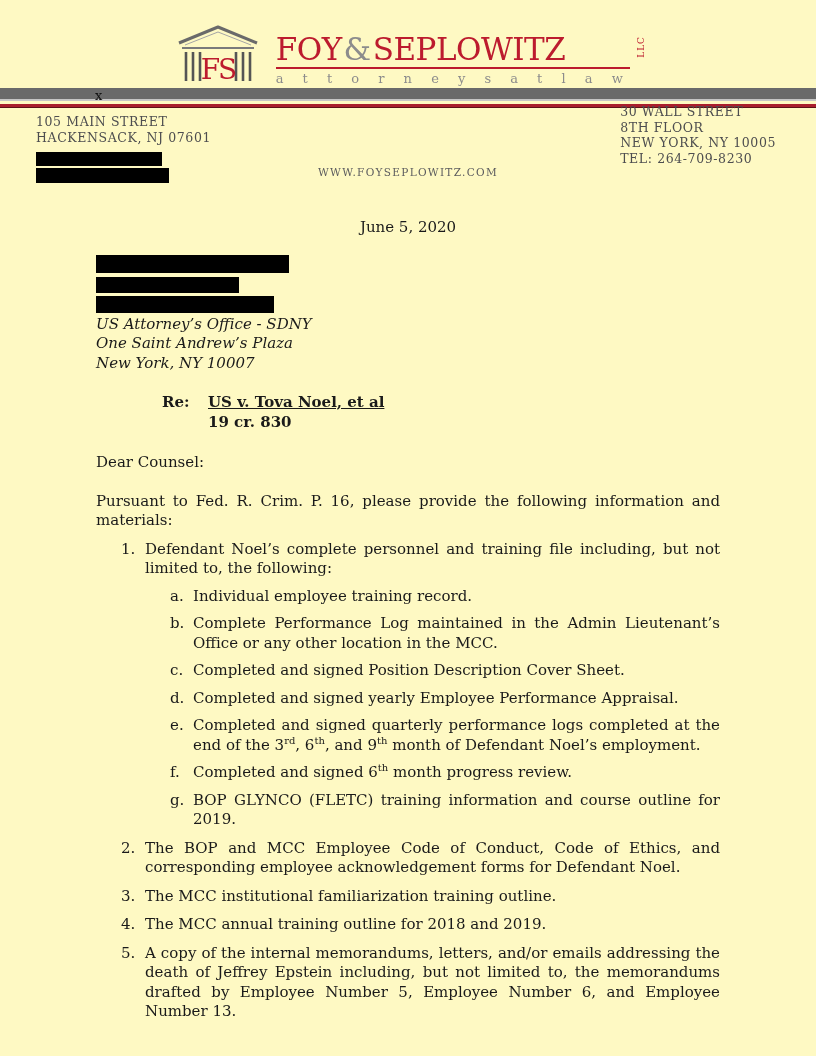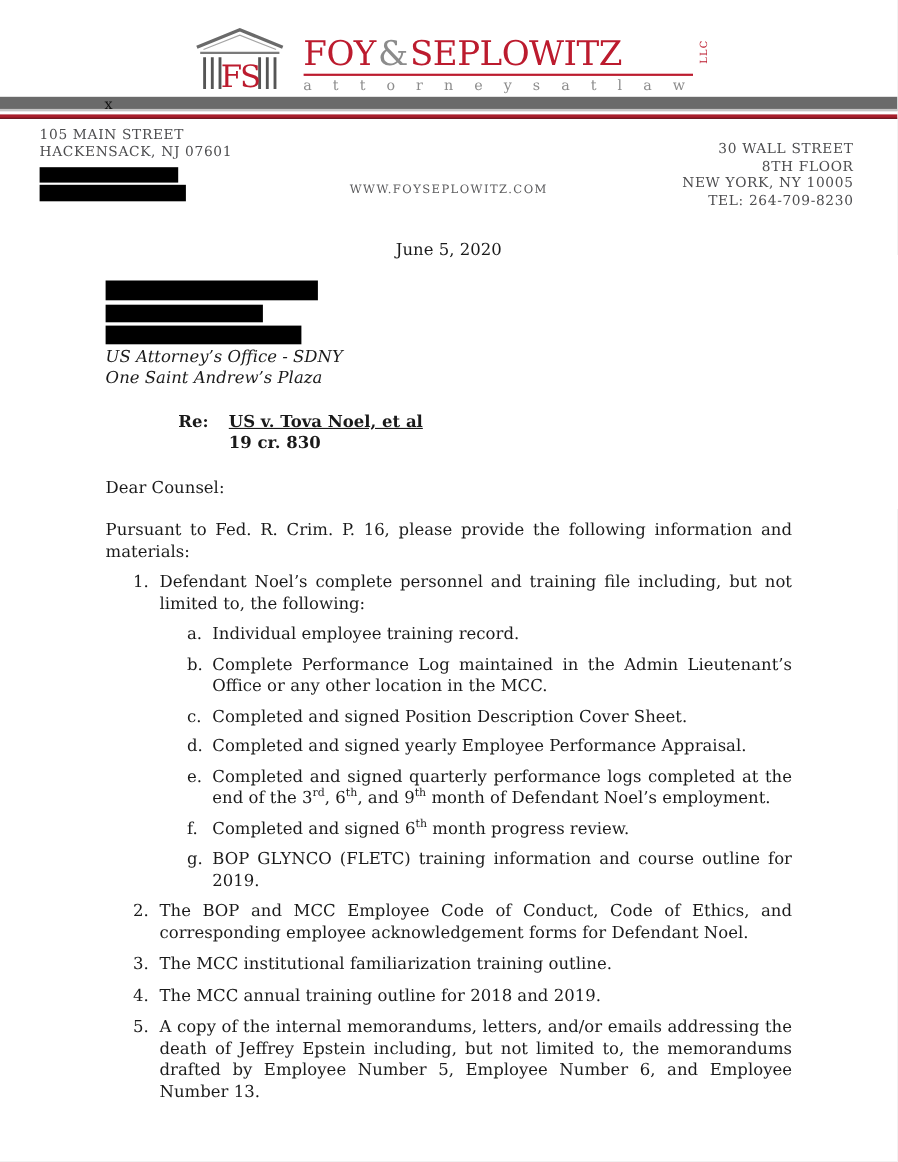--- a/index.html
+++ b/index.html
@@ -6,21 +6,21 @@
     --brand-red:#bc1b2e;
     --rule-red:#a91e2c;
     --bar-gray:#6a6a6a;
     --brand-gray:#8c8c8c;
     --header-text:#4d4d4f;
     --body-text:#1a1a1a;
   }
   html,body{margin:0;padding:0;background:#e8e8e8;}
   .page{
     position:relative;width:816px;height:1056px;margin:0 auto;
-    background:#ffffff;overflow:hidden;
+    background:#fef9c3;overflow:hidden;
     font-family:"DejaVu Serif", serif;color:var(--body-text);
   }
 
   
   .logo-wrap{position:absolute;top:24px;left:0;right:0;display:flex;justify-content:center;align-items:flex-end;gap:10px;}
   .logo-icon{flex:0 0 auto;}
   .logo-text{position:relative;padding-right:16px;}
   .firm-line{font-size:31px;letter-spacing:-0.5px;line-height:34px;white-space:nowrap;}
   .firm-red{color:var(--brand-red);}
   .firm-amp{color:var(--brand-gray);padding:0 2px;}
@@ -36,21 +36,21 @@
   }
 
   
   .gray-bar{position:absolute;top:88px;left:0;width:816px;height:11px;background:var(--bar-gray);border-bottom:2px solid #c6c6c6;}
   .x-mark{position:absolute;top:89px;left:95px;font-size:13px;color:#111;line-height:13px;}
   .red-line{position:absolute;top:104px;left:0;width:816px;height:3px;background:var(--rule-red);border-bottom:1px solid #5f1119;}
 
   
   .office{font-size:12.5px;line-height:15.5px;letter-spacing:0.6px;color:var(--header-text);}
   .office-left{position:absolute;left:36px;top:114px;text-align:left;}
-  .office-right{position:absolute;right:40px;top:127px;text-align:right;}
+  .office-right{position:absolute;right:40px;top:104px;}
   .website{position:absolute;left:0;right:0;top:166px;text-align:center;font-size:10.5px;letter-spacing:1.3px;color:#5c5c5e;}
   .redaction{background:#000;}
   .hdr-bar1{position:absolute;left:36px;top:152px;width:126px;height:14px;}
   .hdr-bar2{position:absolute;left:36px;top:168px;width:133px;height:15px;}
 
   
   .letter{position:absolute;left:96px;top:218px;width:624px;font-size:15px;line-height:19.5px;}
   .date{text-align:center;}
   .recipient{margin-top:17px;}
   .rcp-bar1{width:193px;height:18px;}
@@ -121,20 +121,21 @@
   <div class="letter">
     <div class="date">June 5, 2020</div>
 
     <div class="recipient">
       <div class="redaction rcp-bar1"></div>
       <div class="redaction rcp-bar2"></div>
       <div class="redaction rcp-bar3"></div>
       <div class="recipient-lines">
         <div>US Attorney’s Office - SDNY</div>
         <div>One Saint Andrew’s Plaza</div>
+        <div>New York, NY 10007</div>
       </div>
     </div>
 
     <div class="re-block">
       <div>Re:</div>
       <div>
         <div class="re-case">US v. Tova Noel, et al</div>
         <div>19 cr. 830</div>
       </div>
     </div>

